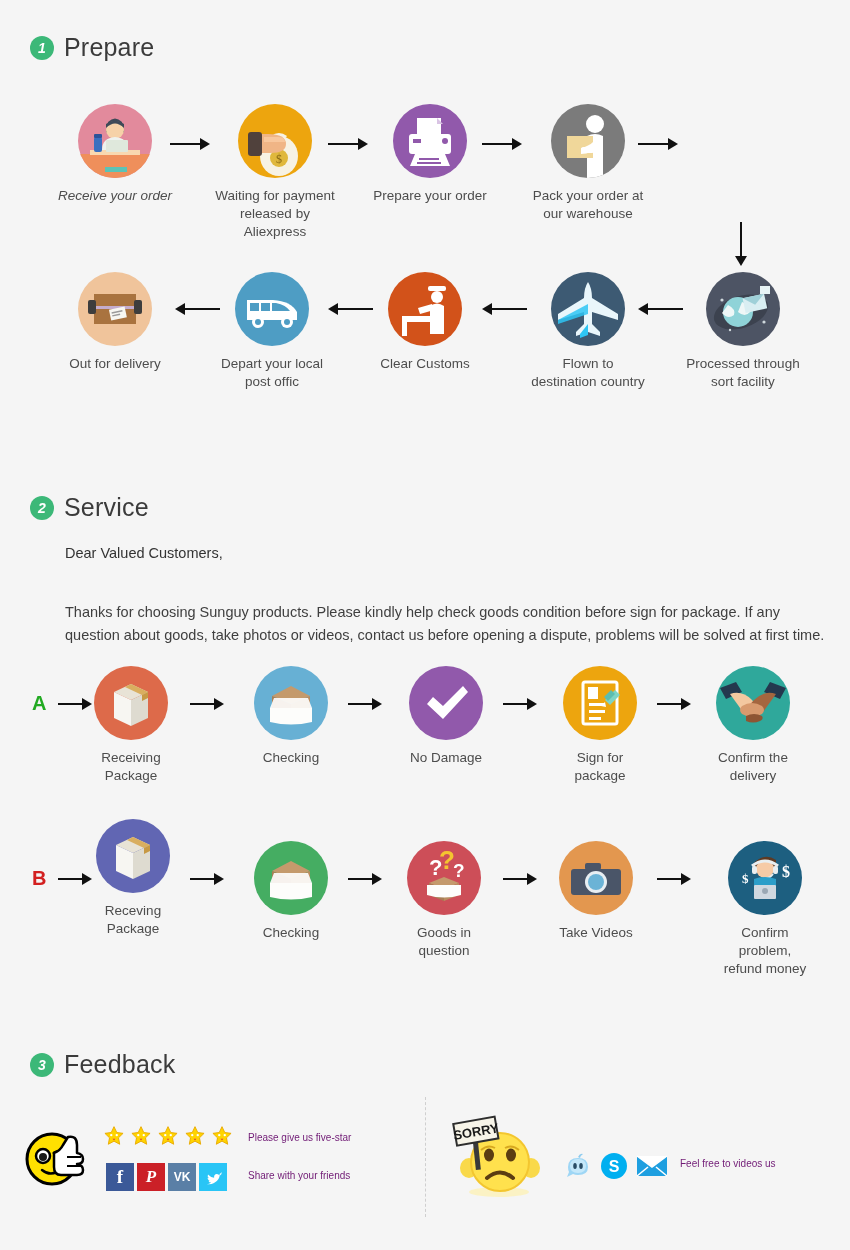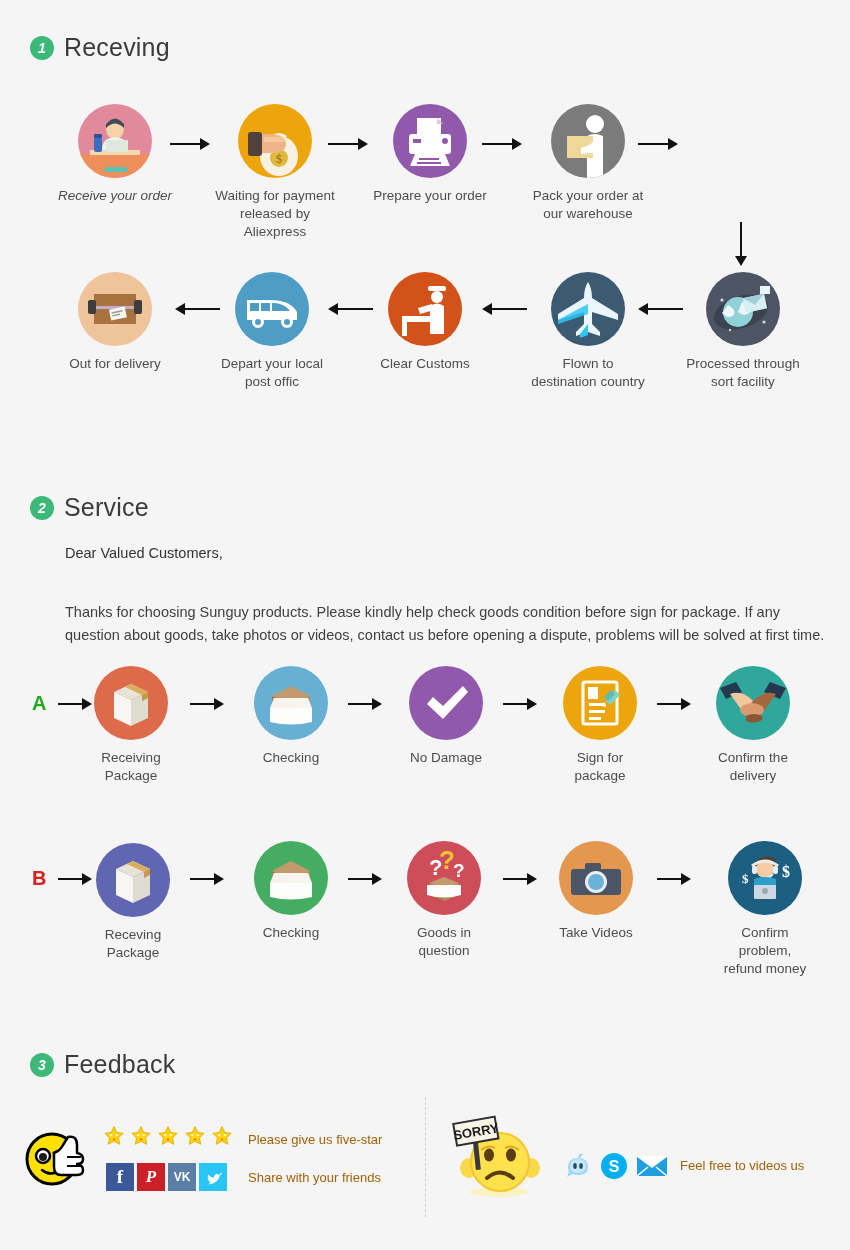--- a/index.html
+++ b/index.html
@@ -69,39 +69,39 @@
   .rowlabel {
     position: absolute; font-size: 20px; font-weight: 600;
     font-family: "Liberation Sans", sans-serif;
   }
 
   
   .divider {
     position: absolute; width: 0;
     border-left: 1px dashed #cfcfcf;
   }
-  .fb-text { position: absolute; font-size: 13px; color: #a16207; }
+  .fb-text { position: absolute; font-size: 10px; color: #701a75; }
   .social { position: absolute; display: flex; gap: 3px; }
   .social .sq {
     width: 28px; height: 28px;
     display: flex; align-items: center; justify-content: center;
     color: #fff; font-weight: bold; font-size: 17px;
   }
   .stars { position: absolute; display: flex; gap: 5px; }
   .star { width: 22px; height: 22px; }
   .contacts { position: absolute; display: flex; gap: 8px; align-items: center; }
 </style>
 </head>
 <body>
 
 <div class="page">
 
   <div class="section-head" style="left:30px; top:33px;">
     <span class="badge">1</span>
-    <span class="section-title">Receving</span>
+    <span class="section-title">Prepare</span>
   </div>
 
   <div class="step" style="left:55px; top:104px; width:120px;font-style:italic;">
     <div class="circle" style="width:74px;height:74px;background:#e28a9c;">
       <svg viewBox="0 0 74 74" width="74" height="74">
         <rect x="0" y="50" width="74" height="24" fill="#ef8f5b"></rect>
         <rect x="12" y="46" width="50" height="5" fill="#f8d8b0"></rect>
         <rect x="27" y="63" width="22" height="5" fill="#5bc3b6"></rect>
         <path d="M30 18 q7 -7 14 0 l2 10 q-9 5 -18 0 z" fill="#3e4a58"></path>
         <circle cx="37" cy="26" r="9" fill="#f6d2a8"></circle>
@@ -375,21 +375,21 @@
     </div>
     <div class="caption">Confirm the delivery</div>
   </div>
 
   <div class="rowlabel" style="left:32px; top:867px; color:#d32020;">B</div>
   <div class="arrow" style="left:58px; top:872px; width:34px;">
     <div class="shaft"></div>
       <div class="head"></div>
   </div>
 
-  <div class="step" style="left:96px; top:843px; width:74px;">
+  <div class="step" style="left:96px; top:819px; width:74px;">
     <div class="circle" style="width:74px;height:74px;background:#6166b3;">
       <svg viewBox="0 0 74 74" width="74" height="74">
         <path d="M20 26 l17 -8 l17 8 l-17 8 z" fill="#e8e3d6"></path>
         <path d="M20 26 v26 l17 8 v-26 z" fill="#f7f6f2"></path>
         <path d="M54 26 v26 l-17 8 v-26 z" fill="#dedbd0"></path>
         <path d="M37 18 l17 8 l-6 3 l-17 -8 z" fill="#d9ae5f"></path>
         <path d="M48 29 l6 -3 v6 l-6 3 z" fill="#c79944"></path>
       </svg>
     </div>
     <div class="caption">Receving Package</div>

